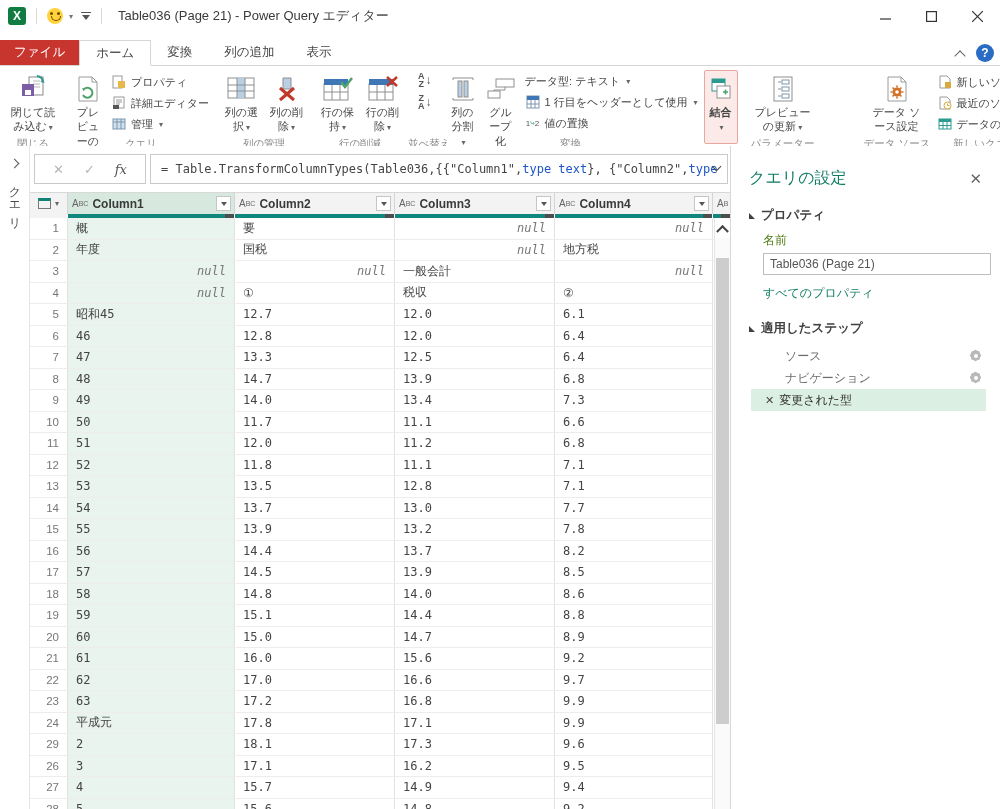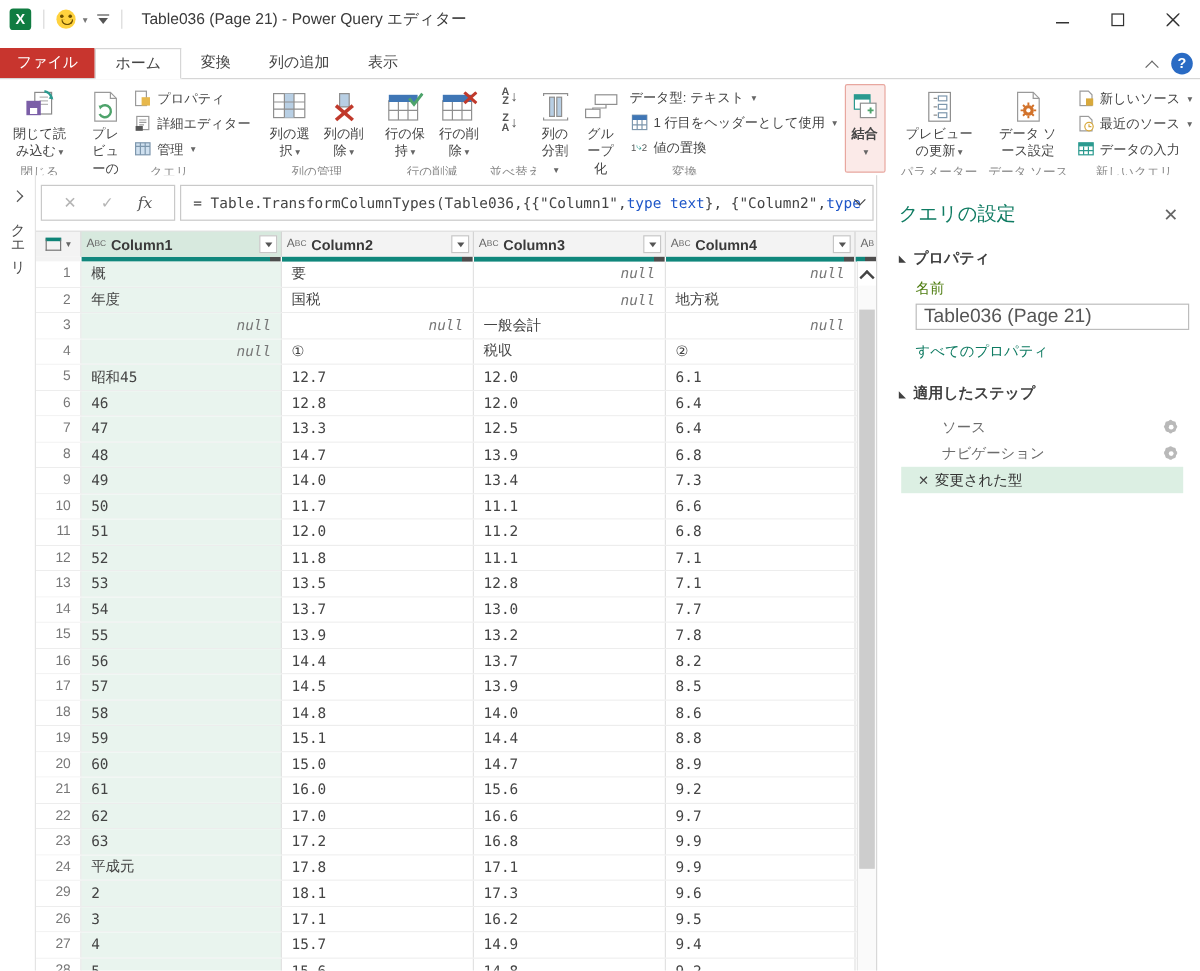--- a/index.html
+++ b/index.html
@@ -113,21 +113,21 @@
 
   
   .rpanel { position:absolute; right:0; top:0; bottom:0; width:270px; border-left:1px solid #d8d8d8; background:#fff; padding:0 0 0 18px; }
   .rp-head { display:flex; align-items:center; justify-content:space-between; margin:22px 14px 18px 0; }
   .rp-title { font-size:16px; color:#0f7b62; }
   .rp-close { font-size:15px; color:#666; padding:0 4px; }
   .rp-sec { display:flex; align-items:center; gap:6px; font-size:12.5px; font-weight:bold; color:#404040; margin:12px 0 8px 0; }
   .tri { width:0; height:0; border-left:6px solid #404040; border-top:6px solid transparent; }
   .rp-field-label { font-size:12px; color:#4d7c0f; margin:2px 0 4px 14px; }
   .rp-input { margin-left:14px; width:228px; height:22px; border:1px solid #bdbdbd; background:#fff;
-    font-size:16px; color:#555; display:flex; align-items:center; padding:0 6px; }
+    font-size:12px; color:#555; display:flex; align-items:center; padding:0 6px; }
   .rp-link { font-size:12px; color:#0f7b62; margin:10px 0 18px 14px; }
   .steps { margin:2px 14px 3px 2px; }
   .step { height:22px; display:flex; align-items:center; font-size:12px; color:#6b6b6b; padding-left:34px; position:relative; }
   .step.selected { background:#dcefe3; color:#333; padding-left:14px; }
   .step .delx { margin-right:5px; color:#444; font-size:11px; }
   .gear { position:absolute; right:6px; top:6px; width:9px; height:9px; }
   .gear:before { content:""; position:absolute; inset:0; background:#b9b9b9; border-radius:2px; }
   .gear:after { content:""; position:absolute; inset:0; background:#b9b9b9; border-radius:2px; transform:rotate(45deg); }
   .gear i { position:absolute; left:2.5px; top:2.5px; width:4px; height:4px; border-radius:50%; background:#fff; z-index:1; }
 
@@ -395,21 +395,21 @@
               <rect x="12" y="18" width="7" height="4" fill="none" stroke="#7d97ad"></rect>
               <path d="M8 6 h3 M8 13 h3 M8 20 h3" stroke="#8f8f8f"></path>
             </svg>
         </div>
         <div class="rlabel"><span>プレビューの更新</span><span class="dd">▾</span></div>
       </div>
       <div class="glabel">パラメーター</div>
     </div>
     <div class="gsep"></div>
 
-    <div class="rgroup" style="width:66px;">
+    <div class="rgroup" style="width:66px;margin-left:40px;">
       <div class="rbtn large" style="width:58px;">
         <div class="ric">
           <svg class="ric-svg" width="26" height="28">
               <path d="M4 2 h13 l5 5 v19 h-18 z" fill="#fff" stroke="#9a9a9a"></path>
               <path d="M17 2 v5 h5" fill="none" stroke="#9a9a9a"></path>
               <circle cx="13" cy="17" r="4.5" fill="#d2722a"></circle>
               <circle cx="13" cy="17" r="1.8" fill="#fff"></circle>
               <path d="M13 10.5 v2 M13 21.5 v2 M6.5 17 h2 M17.5 17 h2 M8.5 12.5 l1.5 1.5 M16 20 l1.5 1.5 M17.5 12.5 l-1.5 1.5 M10 20 l-1.5 1.5" stroke="#d2722a" stroke-width="1.6"></path>
             </svg>
         </div>

